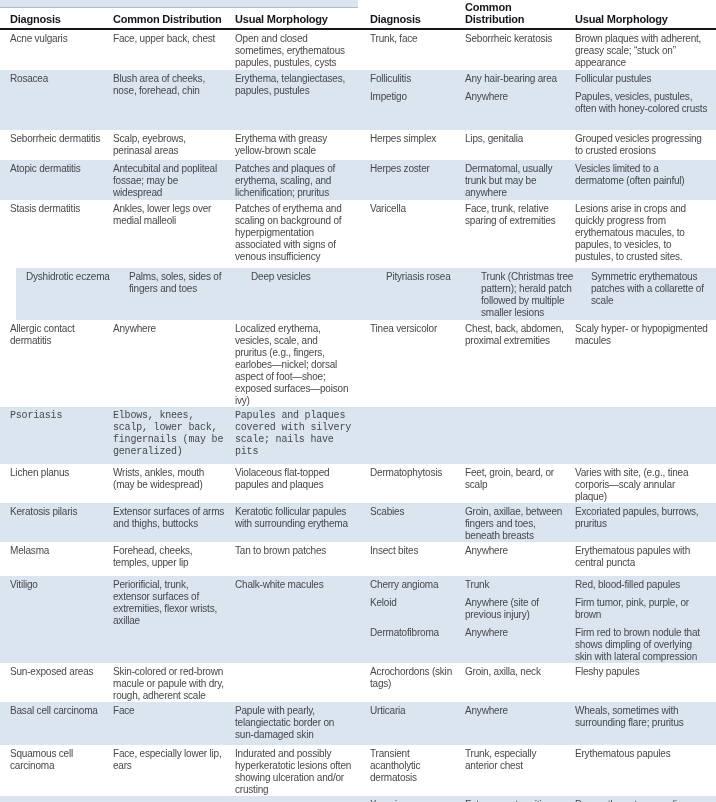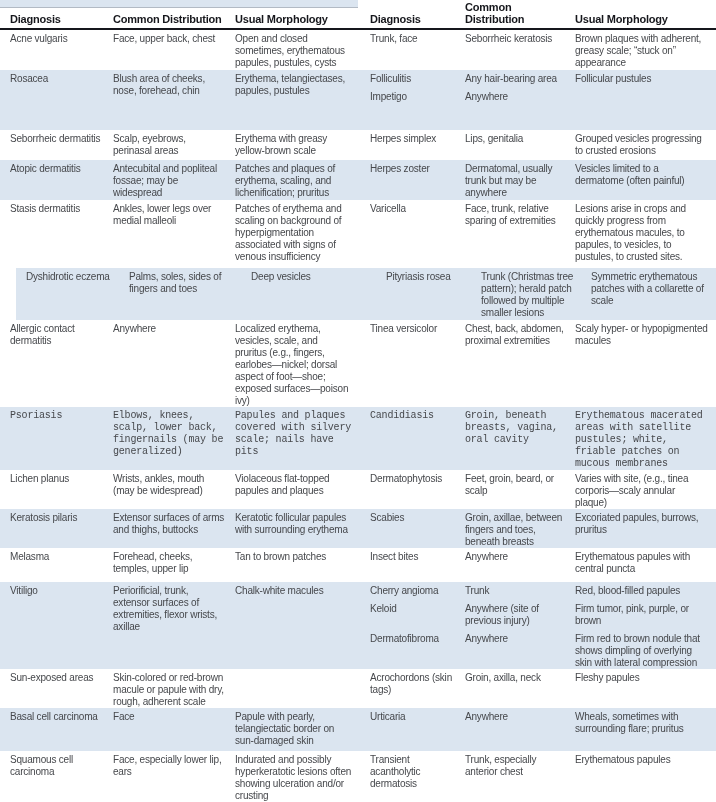--- a/index.html
+++ b/index.html
@@ -119,20 +119,21 @@
         </div>
         <div class="half half-r">
           <div class="subrow">
             <div class="cell">Folliculitis</div>
             <div class="cell">Any hair-bearing area</div>
             <div class="cell">Follicular pustules</div>
           </div>
           <div class="subrow">
             <div class="cell">Impetigo</div>
             <div class="cell">Anywhere</div>
+            <div class="cell">Papules, vesicles, pustules, often with honey-colored crusts</div>
           </div>
         </div>
       </div>
       <div class="band">
         <div class="half half-l">
           <div class="subrow">
             <div class="cell">Seborrheic dermatitis</div>
             <div class="cell">Scalp, eyebrows, perinasal areas</div>
             <div class="cell">Erythema with greasy yellow-brown scale</div>
           </div>
@@ -208,27 +209,20 @@
             <div class="cell">Scaly hyper- or hypopigmented macules</div>
           </div>
         </div>
       </div>
       <div class="band blue">
         <div class="half half-l">
           <div class="subrow">
             <div class="cell">Psoriasis</div>
             <div class="cell">Elbows, knees, scalp, lower back, fingernails (may be generalized)</div>
             <div class="cell">Papules and plaques covered with silvery scale; nails have pits</div>
-          </div>
-        </div>
-        <div class="half half-r">
-          <div class="subrow">
-            <div class="cell">Candidiasis</div>
-            <div class="cell">Groin, beneath breasts, vagina, oral cavity</div>
-            <div class="cell">Erythematous macerated areas with satellite pustules; white, friable patches on mucous membranes</div>
           </div>
         </div>
       </div>
       <div class="band">
         <div class="half half-l">
           <div class="subrow">
             <div class="cell">Lichen planus</div>
             <div class="cell">Wrists, ankles, mouth (may be widespread)</div>
             <div class="cell">Violaceous flat-topped papules and plaques</div>
           </div>

